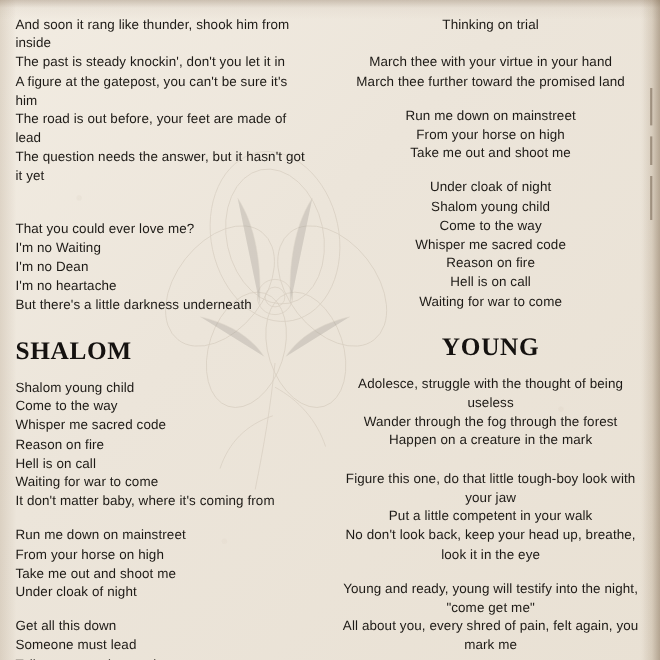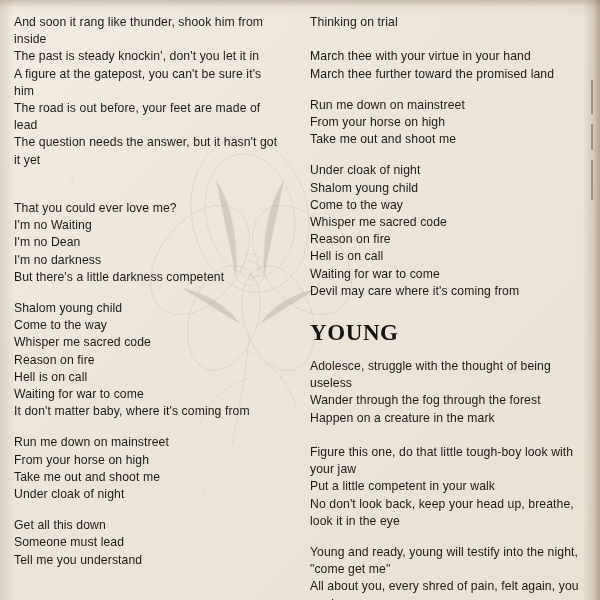--- a/index.html
+++ b/index.html
@@ -75,21 +75,21 @@
     inset: 0;
     display: flex;
     padding: 14px 18px 0 14px;
     box-sizing: border-box;
   }
   .col {
     width: 50%;
     box-sizing: border-box;
   }
   .col.left { padding-right: 18px; }
-  .col.right { padding-left: 12px; }
+  .col.right { padding-left: 12px; text-align: center; }
 
   .stanza {
     margin: 0 0 14px 0;
     color: #1d1a16;
     font-size: 12.2px;
     line-height: 17.2px;
     letter-spacing: 0.1px;
   }
   .stanza .line {
     white-space: normal;
@@ -149,24 +149,25 @@
         <span class="line">A figure at the gatepost, you can't be sure it's him</span><br>
         <span class="line">The road is out before, your feet are made of lead</span><br>
         <span class="line">The question needs the answer, but it hasn't got it yet</span>
       </p>
 
       <p class="stanza">
         <br>
         <span class="line">That you could ever love me?</span><br>
         <span class="line">I'm no Waiting</span><br>
         <span class="line">I'm no Dean</span><br>
-        <span class="line">I'm no darkness</span><br>
-        <span class="line">But there's a little darkness competent</span>
-      </p>
-
+        <span class="line">I'm no heartache</span><br>
+        <span class="line">But there's a little darkness underneath</span>
+      </p>
+
+      <h2 class="song-title">SHALOM</h2>
 
       <p class="stanza">
         <span class="line">Shalom young child</span><br>
         <span class="line">Come to the way</span><br>
         <span class="line">Whisper me sacred code</span><br>
         <span class="line">Reason on fire</span><br>
         <span class="line">Hell is on call</span><br>
         <span class="line">Waiting for war to come</span><br>
         <span class="line">It don't matter baby, where it's coming from</span>
       </p>
@@ -203,21 +204,20 @@
       </p>
 
       <p class="stanza">
         <span class="line">Under cloak of night</span><br>
         <span class="line">Shalom young child</span><br>
         <span class="line">Come to the way</span><br>
         <span class="line">Whisper me sacred code</span><br>
         <span class="line">Reason on fire</span><br>
         <span class="line">Hell is on call</span><br>
         <span class="line">Waiting for war to come</span><br>
-        <span class="line">Devil may care where it's coming from</span>
       </p>
 
       <h2 class="song-title">YOUNG</h2>
 
       <p class="stanza">
         <span class="line">Adolesce, struggle with the thought of being useless</span><br>
         <span class="line">Wander through the fog through the forest</span><br>
         <span class="line">Happen on a creature in the mark</span><br>
         <br>
         <span class="line">Figure this one, do that little tough-boy look with your jaw</span><br>

